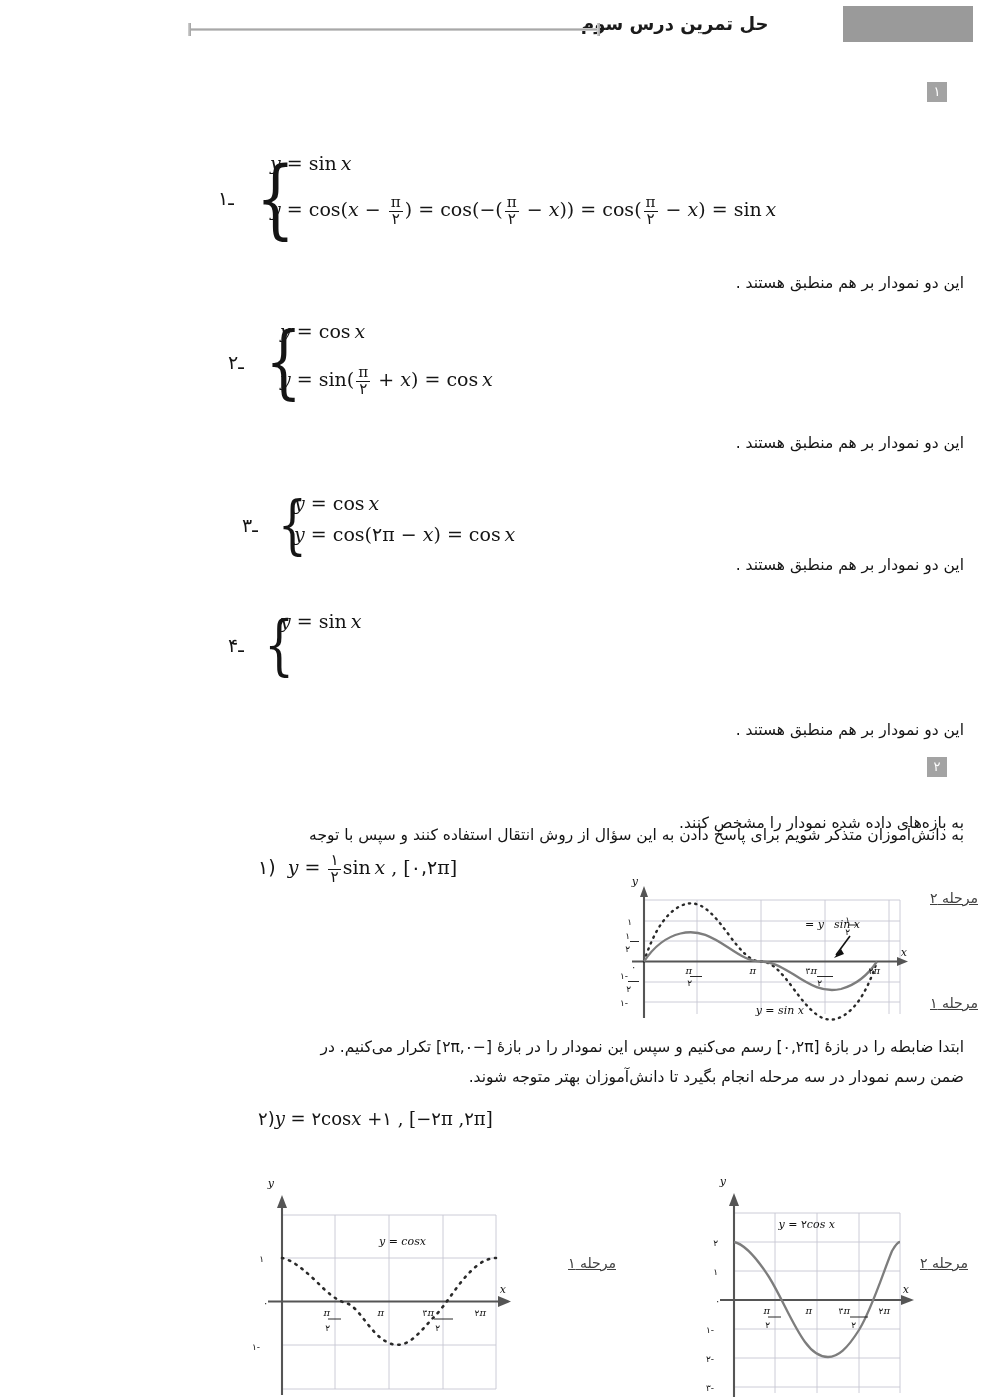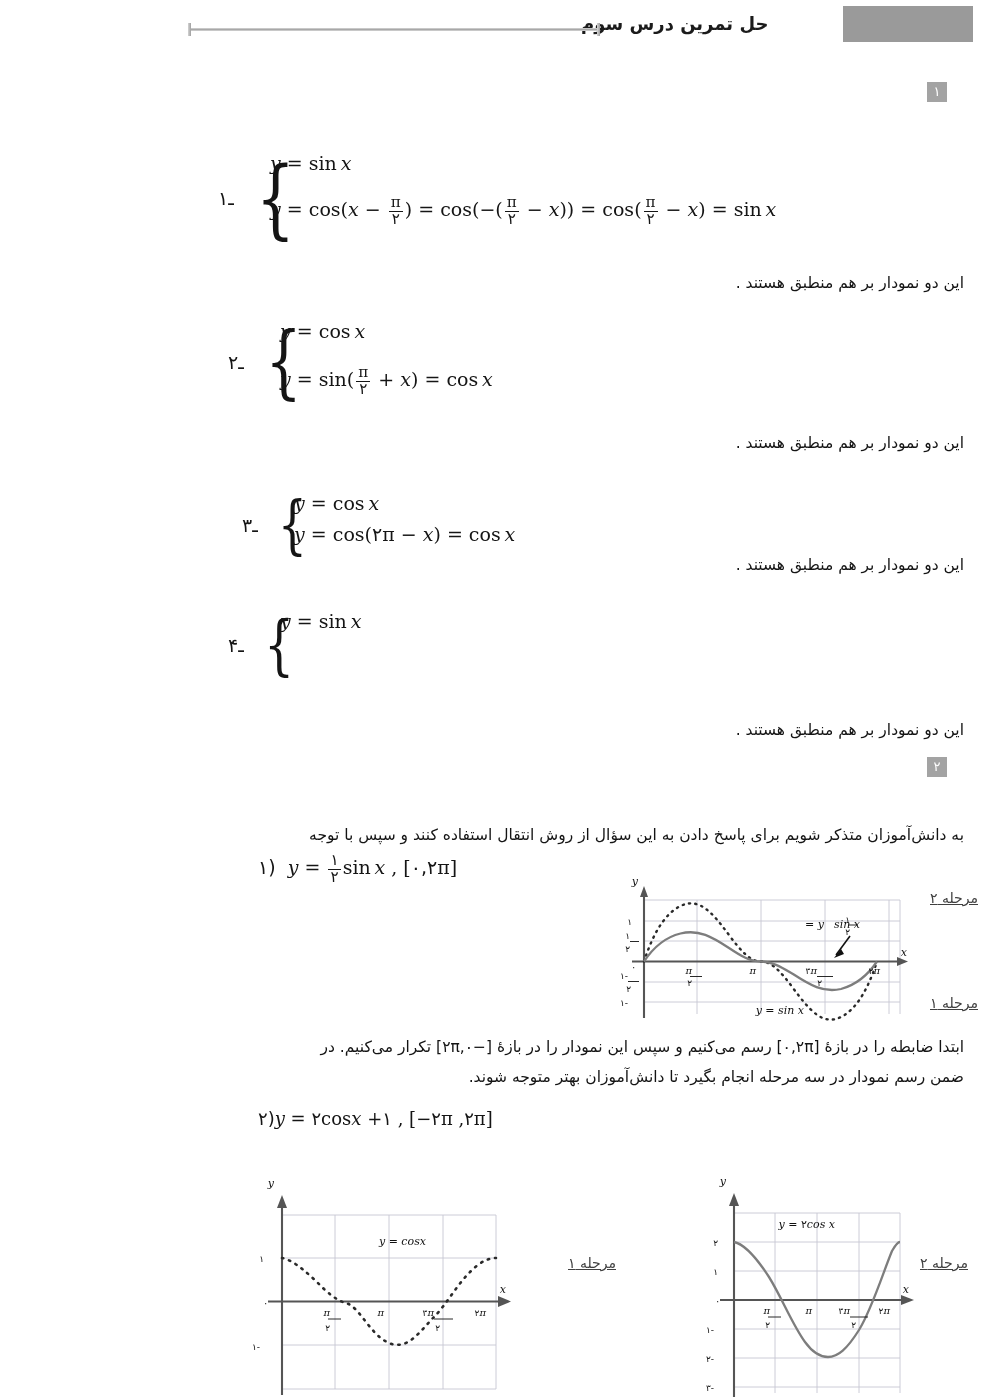--- a/index.html
+++ b/index.html
@@ -154,20 +154,21 @@
       <div class="row math" style="padding-bottom:14px;">
         <span class="mi">y</span> <span class="op">=</span> <span class="op">sin</span> <span class="mi">x</span>
       </div>
     </div>
   </div>
   <div class="fa" style="right:36px;top:715px;">این دو نمودار بر هم منطبق هستند .</div>
 
   <div class="badge" style="left:927px;top:757px;">۲</div>
 
   <div class="fa" style="right:36px;top:820px;width:730px;">به دانش‌آموزان متذکر شویم برای پاسخ دادن به این سؤال از روش انتقال استفاده کنند و سپس با توجه</div>
+  <div class="fa" style="right:36px;top:808px;width:730px;">به بازه‌های داده شده نمودار را مشخص کنند.</div>
 
   <div class="math" style="position:absolute;left:258px;top:853px;">
     <span style="font-family:'DejaVu Sans',sans-serif;">۱)</span>
     <span class="mi">&nbsp;y</span> <span class="op">=</span>
     <span class="frac"><span class="num">۱</span><span class="den">۲</span></span><span class="op">sin</span> <span class="mi">x</span>
     <span class="op">,</span> [<span style="font-family:'DejaVu Sans',sans-serif;">۰,۲</span>π]
   </div>
 
   <div class="graph" style="left:628px;top:880px;">
     <svg width="288" height="138" viewBox="0 0 288 138">

